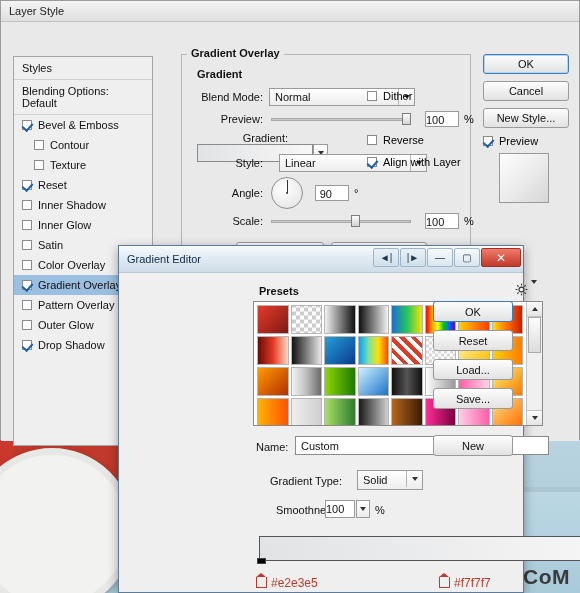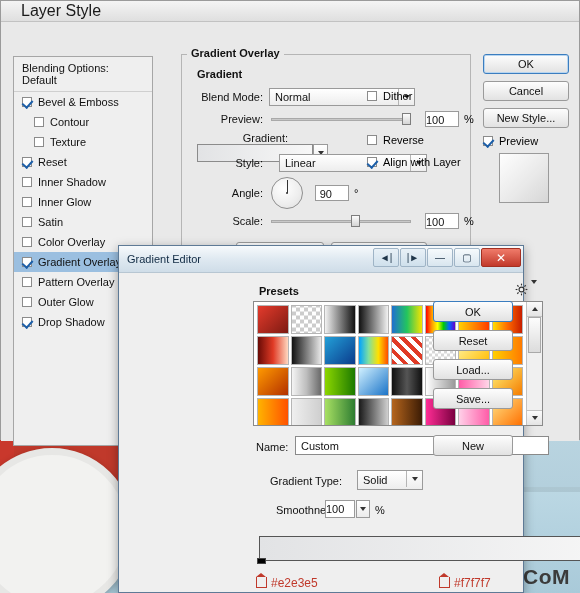--- a/index.html
+++ b/index.html
@@ -97,22 +97,22 @@
     background: #e8e8e8;
     border: 1px solid #9a9a9a;
     box-sizing: border-box;
   }
   .ls-titlebar {
     height: 20px;
     background: linear-gradient(180deg,#f4f4f4 0%, #dfdfdf 100%);
     border-bottom: 1px solid #c2c2c2;
     display: flex;
     align-items: center;
-    padding-left: 20px;
-    font-size: 16px;
+    padding-left: 8px;
+    font-size: 11px;
     color: #1a1a1a;
   }
   .ls-body {
     position: relative;
     height: 419px;
     background: #e9e9e9;
   }
 
   
   .styles-panel {
@@ -602,20 +602,21 @@
   <div class="top-watermark3">www.missyuan.com</div>
   <div class="watermark">UiBQ.CoM</div>
 
   <div class="layer-style">
     <div class="ls-titlebar">
       <span>Layer Style</span>
     </div>
     <div class="ls-body">
 
       <div class="styles-panel">
+        <div class="styles-header">Styles</div>
         <div class="styles-sub">Blending Options: Default</div>
 
         <div class="style-row">
           <span class="cb checked"></span>
           <span>Bevel &amp; Emboss</span>
         </div>
         <div class="style-row indent">
           <span class="cb"></span>
           <span>Contour</span>
         </div>

